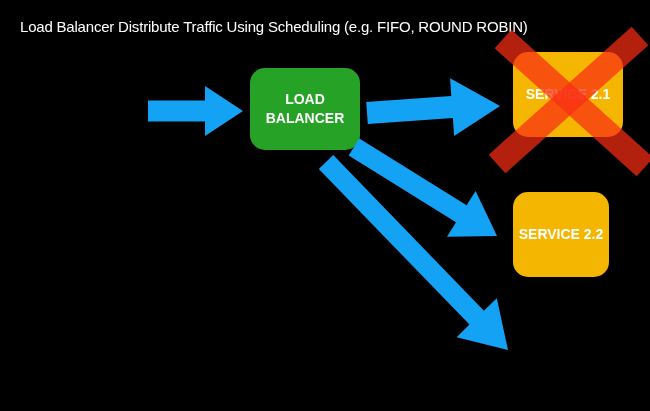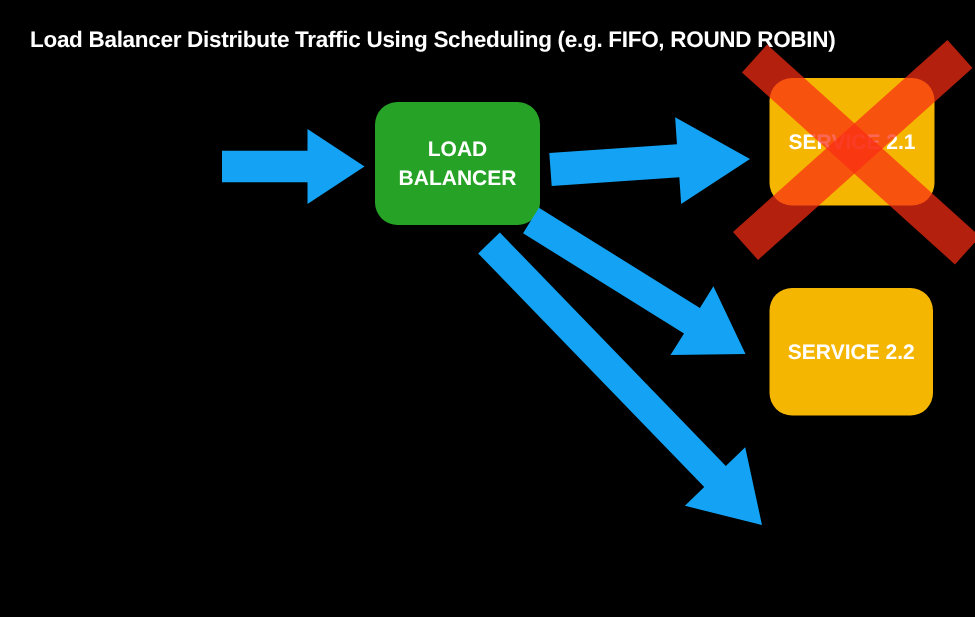--- a/index.html
+++ b/index.html
@@ -14,21 +14,21 @@
     background: #000000;
     overflow: hidden;
     font-family: "Liberation Sans", sans-serif;
   }
   .title {
     position: absolute;
     left: 20px;
     top: 18px;
     color: #ffffff;
     font-size: 15px;
-    font-weight: bold;
+    font-weight: normal;
     letter-spacing: -0.2px;
     white-space: nowrap;
     z-index: 1;
   }
   .node {
     position: absolute;
     display: flex;
     align-items: center;
     justify-content: center;
     text-align: center;
@@ -39,21 +39,21 @@
     z-index: 1;
   }
   .node .label { line-height: 19px; }
   .node-blue   { background: #14a3f4; }
   .node-green  { background: #26a326; }
   .node-yellow { background: #f5b602; }
   #service1      { left: 24px;  top: 68px;  width: 108px; height: 83px; border-radius: 17px; }
   #loadbalancer  { left: 250px; top: 68px;  width: 110px; height: 82px; }
   #loadbalancer .label { width: 92px; margin: 0 auto; }
   #service21     { left: 513px; top: 52px;  width: 110px; height: 85px; }
-  #service22     { left: 513px; top: 192px; width: 109px; height: 85px; }
+  #service22     { left: 513px; top: 192px; width: 96px; height: 85px; }
   #service23     { left: 515px; top: 307px; width: 107px; height: 85px; }
   .arrows-layer {
     position: absolute;
     left: 0; top: 0;
     width: 650px;
     height: 411px;
     z-index: 2;
     pointer-events: none;
   }
 </style>

